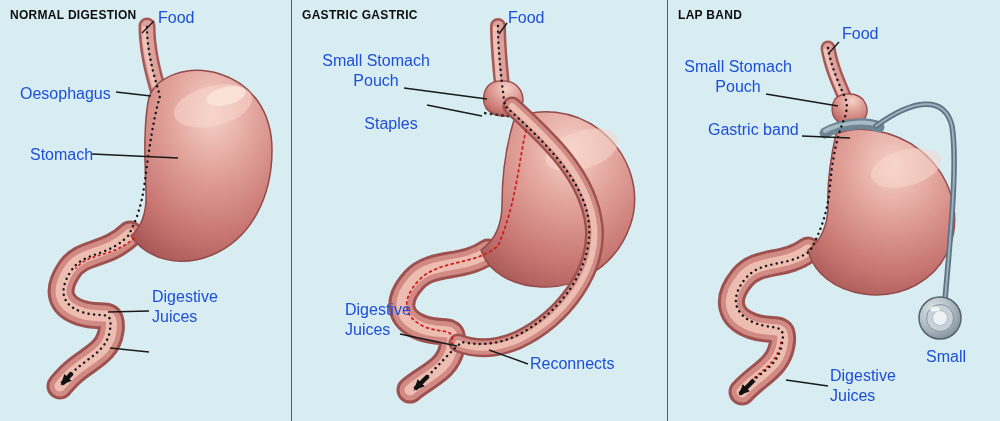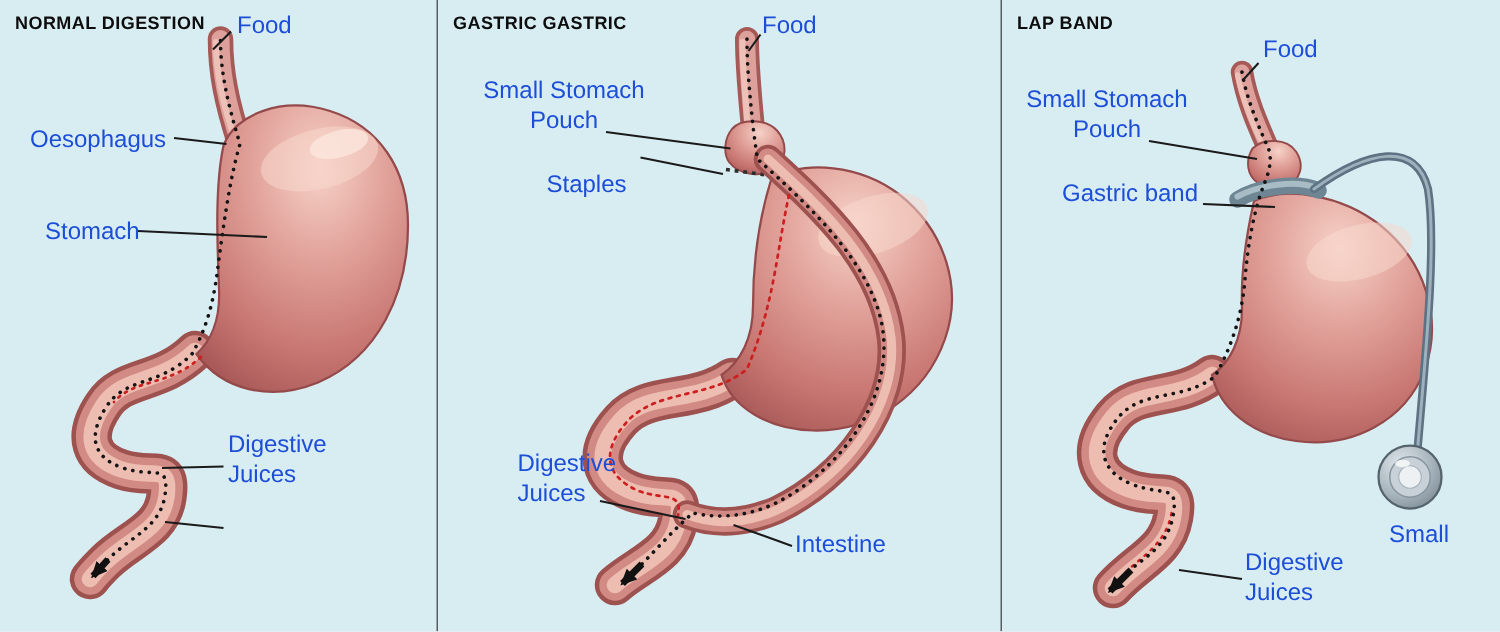--- a/index.html
+++ b/index.html
@@ -144,21 +144,21 @@
         <line x1="135" y1="105" x2="190" y2="116"></line>
         <line x1="108" y1="334" x2="165" y2="346"></line>
         <line x1="236" y1="364" x2="197" y2="350"></line>
       </g>
     </svg>
     <div class="panel-title">GASTRIC GASTRIC</div>
     <div class="label nowrap l-p2-food">Food</div>
     <div class="label ta-c l-p2-pouch">Small Stomach Pouch</div>
     <div class="label ta-c l-p2-staples">Staples</div>
     <div class="label l-p2-dj">Digestive Juices</div>
-    <div class="label nowrap l-p2-rec">Intestine</div>
+    <div class="label nowrap l-p2-rec">Reconnects</div>
   </div>
   <div class="divider" id="divider-2"></div>
 
   <div class="panel" id="panel-3">
     <svg width="332" height="421" viewBox="0 0 332 421">
       <defs>
         <radialGradient id="stG3" cx="0.58" cy="0.22" r="0.95">
           <stop offset="0" stop-color="#f6d2c8"></stop>
           <stop offset="0.32" stop-color="#e2a49c"></stop>
           <stop offset="0.68" stop-color="#c87672"></stop>

